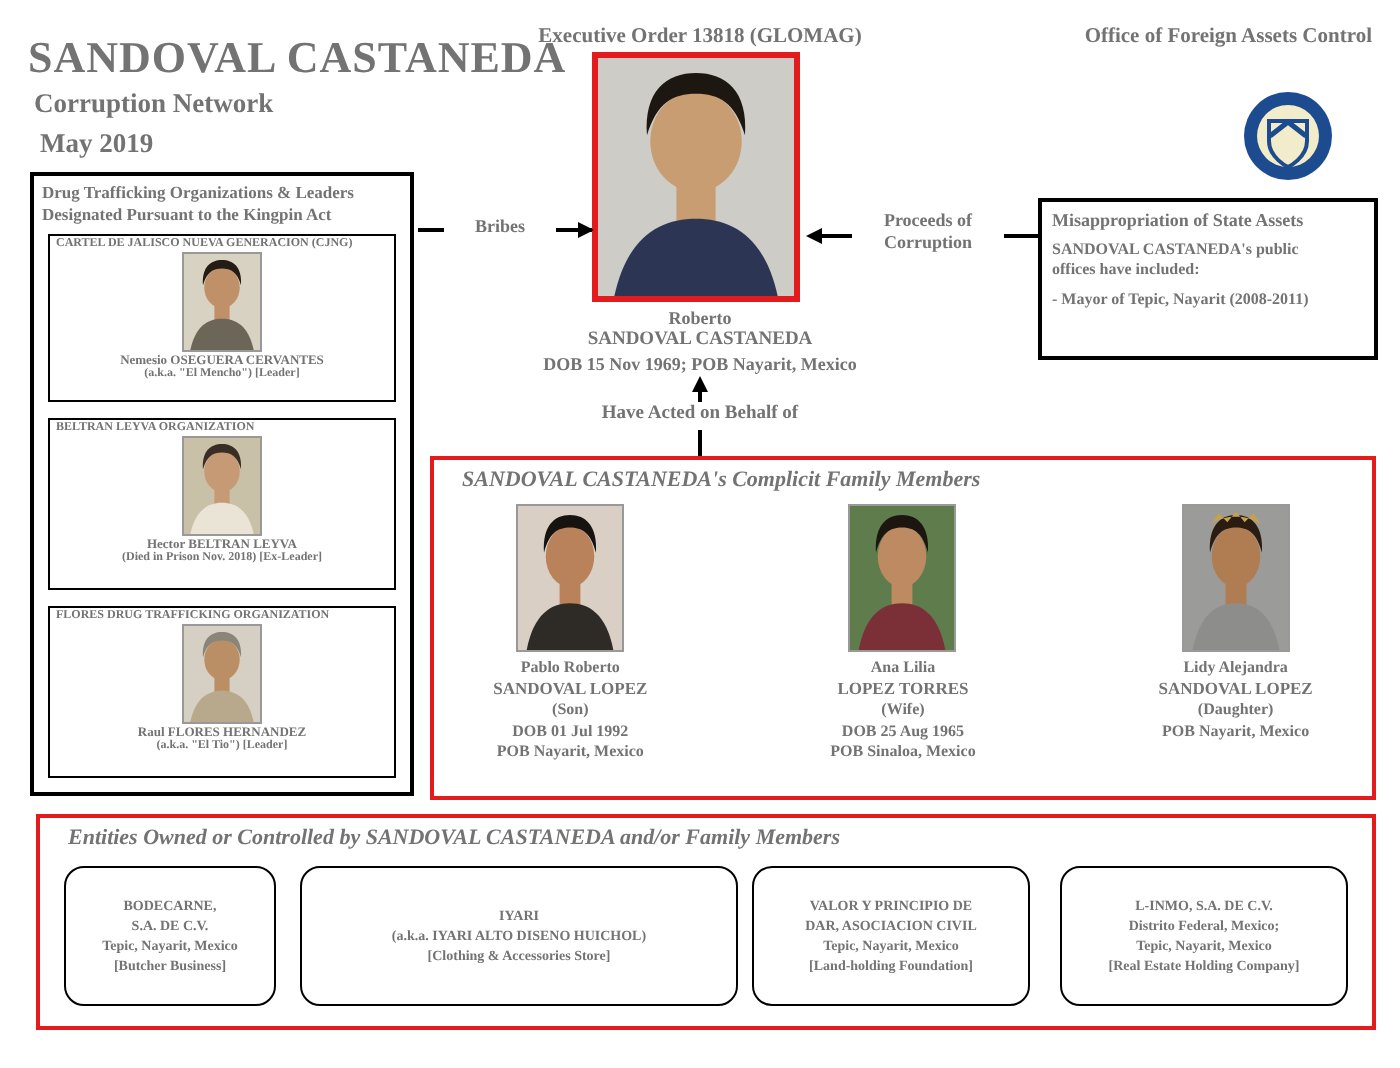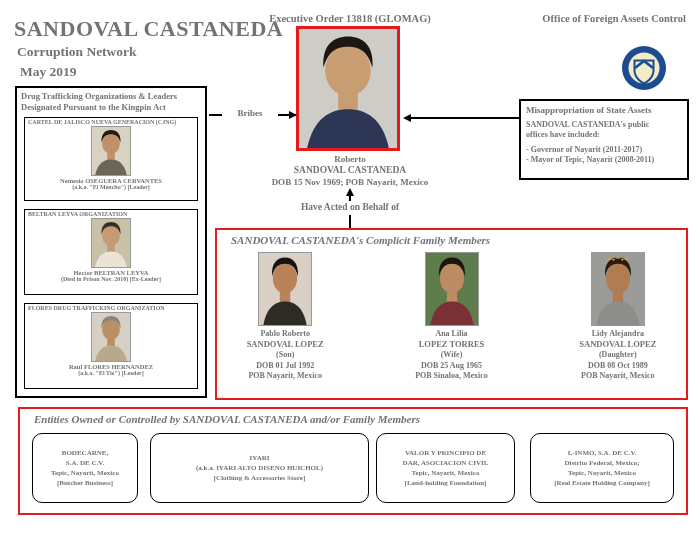--- a/index.html
+++ b/index.html
@@ -40,21 +40,21 @@
 
   
   .misbox { left:519px; top:99px; width:170px; height:81px; border:2px solid #000; padding:4px 5px; font-weight:bold; }
   .mis-title { font-size:9px; margin-bottom:5px; }
   .mis-body  { font-size:8px; line-height:1.25; }
   .mis-items { font-size:8px; line-height:1.3; margin-top:5px; }
 
   
   .familybox { left:215px; top:228px; width:473px; height:172px; border:2.5px solid var(--red); background:#fff; padding-top:4px; }
   .red-title { text-align:left; font-size:11px; font-weight:bold; font-style:italic;padding-left:14px; }
-  .fam-row { display:flex; justify-content:flex-end; margin-top:6px;gap:30px; }
+  .fam-row { display:flex; justify-content:center; margin-top:6px;gap:30px; }
   .fam-card { width:33%; text-align:center; }
   .fam-photo { width:54px; height:74px; margin:0 auto 3px auto; border:.5px solid #999; }
   .fam-card .l1 { font-size:8px; font-weight:bold; line-height:1.3; }
   .fam-card .l2 { font-size:8.5px; font-weight:bold; line-height:1.3; }
 
   
   .entitiesbox { left:18px; top:407px; width:670px; height:108px; border:2.5px solid var(--red); background:#fff; padding-top:4px; }
   .ent-card { position:absolute; top:24px; height:70px; border:1.5px solid #000; border-radius:10px; display:flex; flex-direction:column; justify-content:center; text-align:center; font-size:7px; font-weight:bold; line-height:1.45; padding:2px; background:#fff; }
   .ent1 { left:12px;  width:106px; }
   .ent2 { left:130px; width:219px; }
@@ -162,32 +162,35 @@
     <div class="cc2">SANDOVAL CASTANEDA</div>
     <div class="cc3">DOB 15 Nov 1969; POB Nayarit, Mexico</div>
   </div>
 
   <div class="abs hline" style="left:209px; top:114px; width:87px;"></div>
   <div class="abs arr-right" style="left:289px; top:110.5px;"></div>
   <div class="abs flow-label" style="left:222px; top:107px; width:56px;">Bribes</div>
 
   <div class="abs hline" style="left:407px; top:117px; width:112px;"></div>
   <div class="abs arr-left" style="left:403px; top:113.5px;"></div>
+  <div class="abs flow-label" style="left:426px; top:104px; width:76px;">
+    <div>Proceeds of</div>
+    <div>Corruption</div>
+  </div>
 
   <div class="abs arr-up" style="left:345.5px; top:188px;"></div>
   <div class="abs vline" style="left:349px; top:195px; height:8px;"></div>
   <div class="abs flow-label" style="left:262px; top:201px; width:176px; font-size:9.5px;">Have Acted on Behalf of</div>
   <div class="abs vline" style="left:349px; top:215px; height:13px;"></div>
 
   <div class="abs misbox">
     <div class="mis-title">Misappropriation of State Assets</div>
     <div class="mis-body">SANDOVAL CASTANEDA's public</div>
     <div class="mis-body">offices have included:</div>
     <div class="mis-items">
-      <div>- Governor of Nayarit (2011-2017)</div>
       <div>- Mayor of Tepic, Nayarit (2008-2011)</div>
     </div>
   </div>
 
   <div class="abs familybox">
     <div class="red-title">SANDOVAL CASTANEDA's Complicit Family Members</div>
     <div class="fam-row">
       <div class="fam-card">
         <div class="fam-photo photo p-pablo">
             <svg viewBox="0 0 60 80" preserveAspectRatio="none">
@@ -229,21 +232,20 @@
               <rect class="ph-skin" x="24" y="40" width="12" height="15"></rect>
               <path class="ph-shirt" d="M5 80 C 9 60 19 54 30 54 C 41 54 51 60 55 80 Z"></path>
               <ellipse class="ph-skin" cx="30" cy="28" rx="14" ry="17"></ellipse>
               <path class="ph-hair" d="M15 26 C 14 11 21 5 30 5 C 39 5 46 11 45 26 C 42 15 37 12 30 12 C 23 12 18 15 15 26 Z"></path>
               <path class="ph-crown" d="M16 10 L20 4 L25 9 L30 3 L35 9 L40 4 L44 10 C 39 7 35 6 30 6 C 25 6 21 7 16 10 Z"></path>
             </svg>
           </div>
         <div class="l1">Lidy Alejandra</div>
         <div class="l2">SANDOVAL LOPEZ</div>
         <div class="l1">(Daughter)</div>
-        <div class="l1">DOB 08 Oct 1989</div>
         <div class="l1">POB Nayarit, Mexico</div>
       </div>
     </div>
   </div>
 
   <div class="abs entitiesbox">
     <div class="red-title">Entities Owned or Controlled by SANDOVAL CASTANEDA and/or Family Members</div>
 
     <div class="ent-card ent1">
       <div>BODECARNE,</div>

